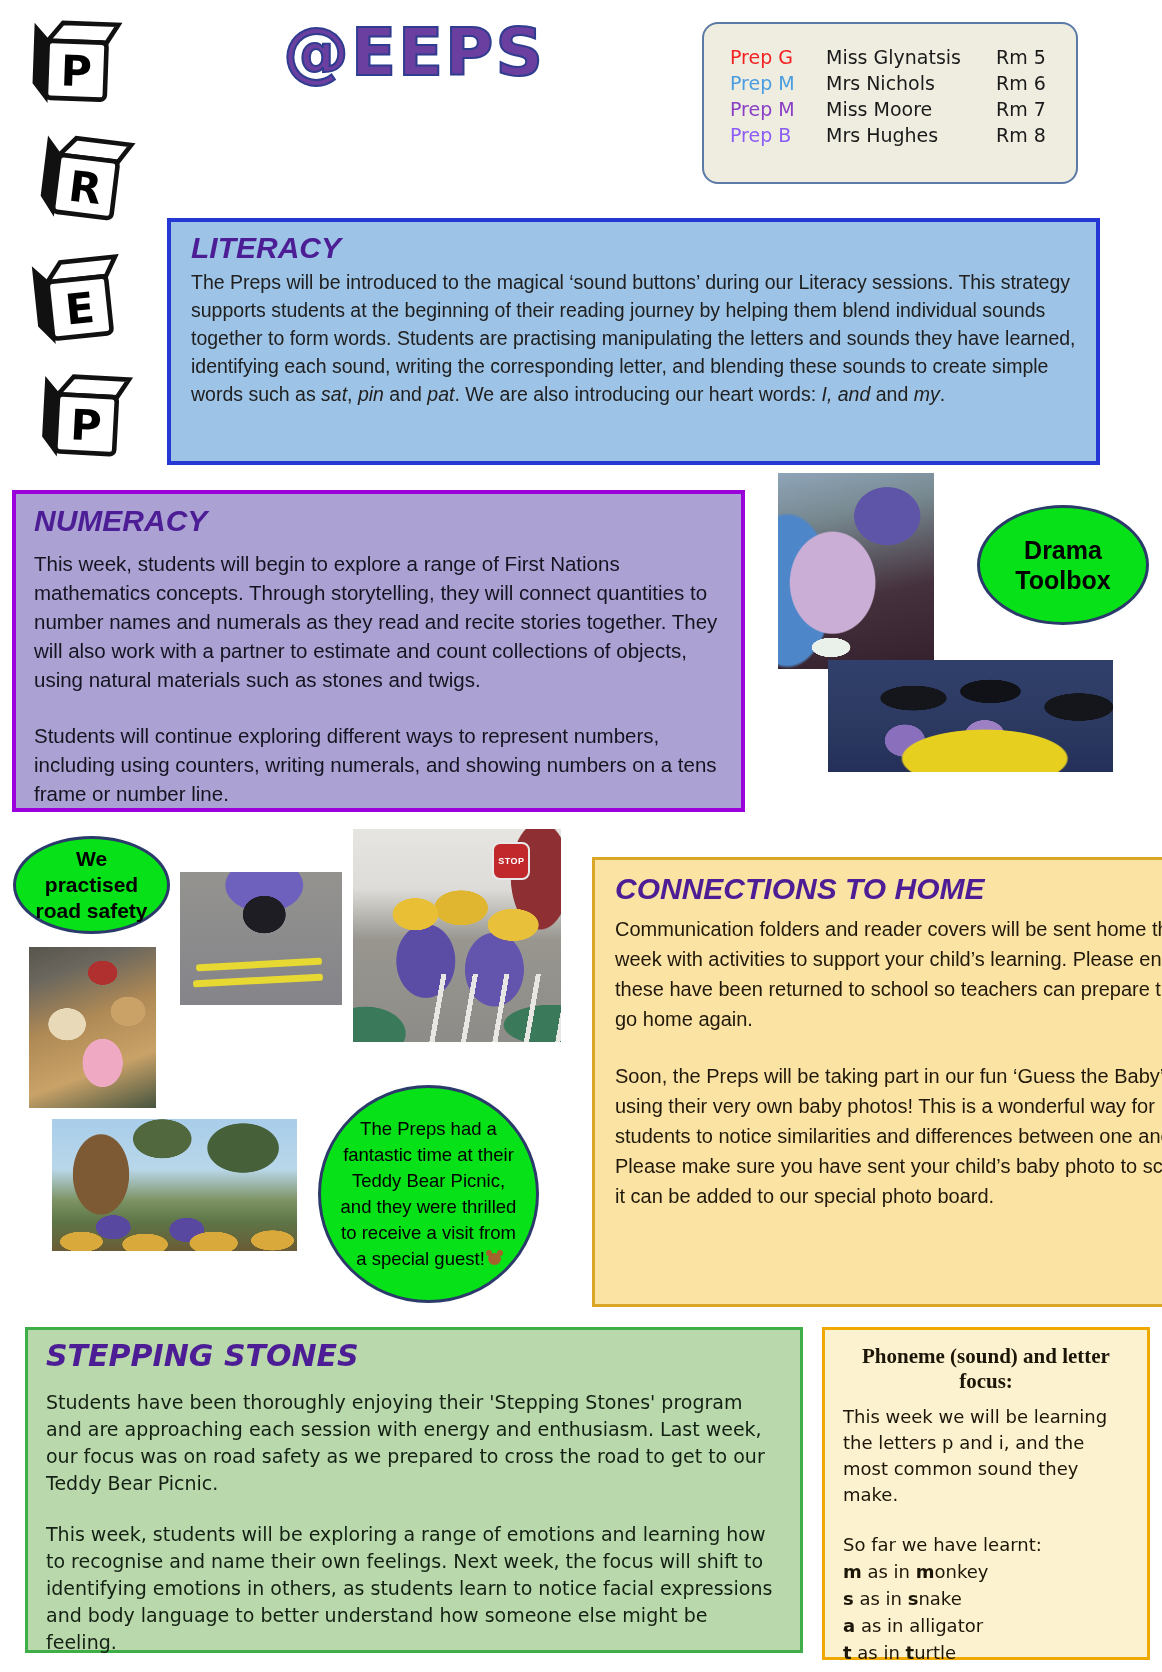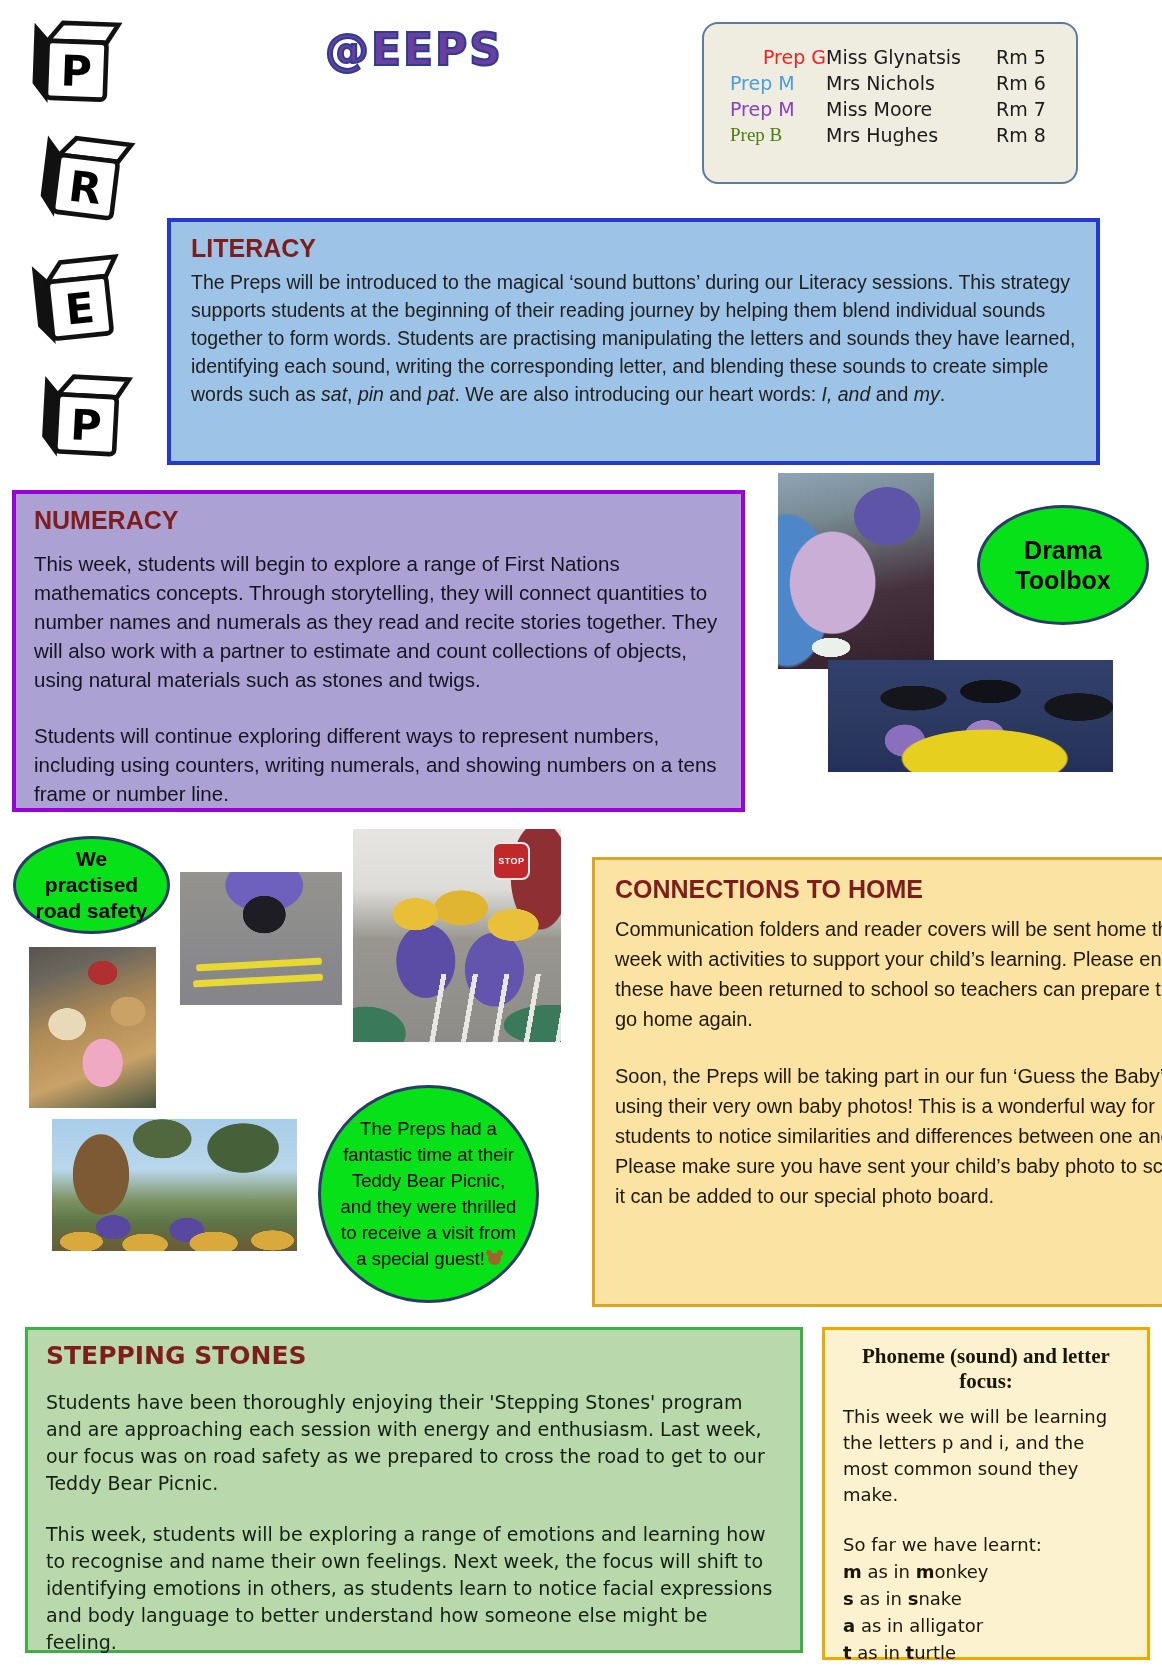--- a/index.html
+++ b/index.html
@@ -16,34 +16,34 @@
 
   
   .title{
     left:228px;top:16px;width:372px;text-align:center;
     font-family:"DejaVu Sans",sans-serif;font-weight:bold;color:#6a3fa0;
     -webkit-text-stroke:2px #2f3c8f;
     text-shadow:0 0 1px #2f3c8f;
     line-height:1.0;
   }
   .title .l1{font-size:64px;letter-spacing:1px;}
-  .title .l2{font-size:44px;letter-spacing:2px;margin-top:12px;}
+  .title .l2{font-size:66px;letter-spacing:2px;margin-top:4px;}
 
   
   .teacher-box{
     left:702px;top:22px;width:376px;height:162px;background:#efede0;
     border:2px solid #5b7aa6;border-radius:16px;box-sizing:border-box;
     padding:20px 14px 0 26px;font-family:"DejaVu Sans",sans-serif;font-size:19px;
   }
   .teacher-row{display:grid;grid-template-columns:96px 170px auto;line-height:26px;}
   .teacher-row .cls{font-weight:500;}
 
   
   .secbox{box-sizing:border-box;}
-  .secbox h2{margin:0 0 6px 0;font-size:25px;font-weight:800;color:#7f1d1d;font-family:"Liberation Sans",sans-serif;}
+  .secbox h2{margin:0 0 6px 0;font-size:30px;font-weight:800;color:#4c1d95;font-family:"Liberation Sans",sans-serif;font-style:italic;}
   .secbox p{margin:0;}
 
   .literacy{
     left:167px;top:218px;width:933px;height:247px;background:#9dc3e6;
     border:4px solid #2638d4;padding:12px 20px;font-size:19.5px;line-height:28px;color:#202020;
   }
   .numeracy{
     left:12px;top:490px;width:733px;height:322px;background:#aba2d3;
     border:4px solid #9a00d9;padding:12px 18px;font-size:20.5px;line-height:29px;color:#141420;
   }
@@ -207,36 +207,36 @@
       <text x="60" y="78" text-anchor="middle">P</text>
     </svg>
   </div>
 
   <div class="abs title">
     <div class="l2">@EEPS</div>
   </div>
 
   <div class="abs teacher-box">
     <div class="teacher-row">
-      <span class="cls" style="color: rgb(243, 34, 34); text-align: right;">Prep G</span>
+      <span class="cls" style="color: rgb(243, 34, 34);">Prep G</span>
       <span>Miss Glynatsis</span>
       <span>Rm 5</span>
     </div>
     <div class="teacher-row">
       <span class="cls" style="color: rgb(74, 157, 224);">Prep M</span>
       <span>Mrs Nichols</span>
       <span>Rm 6</span>
     </div>
     <div class="teacher-row">
       <span class="cls" style="color: rgb(138, 63, 198);">Prep M</span>
       <span>Miss Moore</span>
       <span>Rm 7</span>
     </div>
     <div class="teacher-row">
-      <span class="cls" style="color: #4d7c0f; font-family: Liberation Serif, serif;">Prep B</span>
+      <span class="cls" style="color: #8b5cf6;">Prep B</span>
       <span>Mrs Hughes</span>
       <span>Rm 8</span>
     </div>
   </div>
 
   <div class="abs secbox literacy">
     <h2>LITERACY</h2>
     <p><span>The Preps will be introduced to the magical ‘sound buttons’ during our Literacy sessions. This strategy supports students at the beginning of their reading journey by helping them blend individual sounds together to form words. Students are practising manipulating the letters and sounds they have learned, identifying each sound, writing the corresponding letter, and blending these sounds to create simple words such as </span><span style="font-style: italic;">sat</span><span>, </span><span style="font-style: italic;">pin</span><span> and </span><span style="font-style: italic;">pat</span><span>. We are also introducing our heart words: </span><span style="font-style: italic;">I, and</span><span> and </span><span style="font-style: italic;">my</span><span>.</span></p>
   </div>
 

